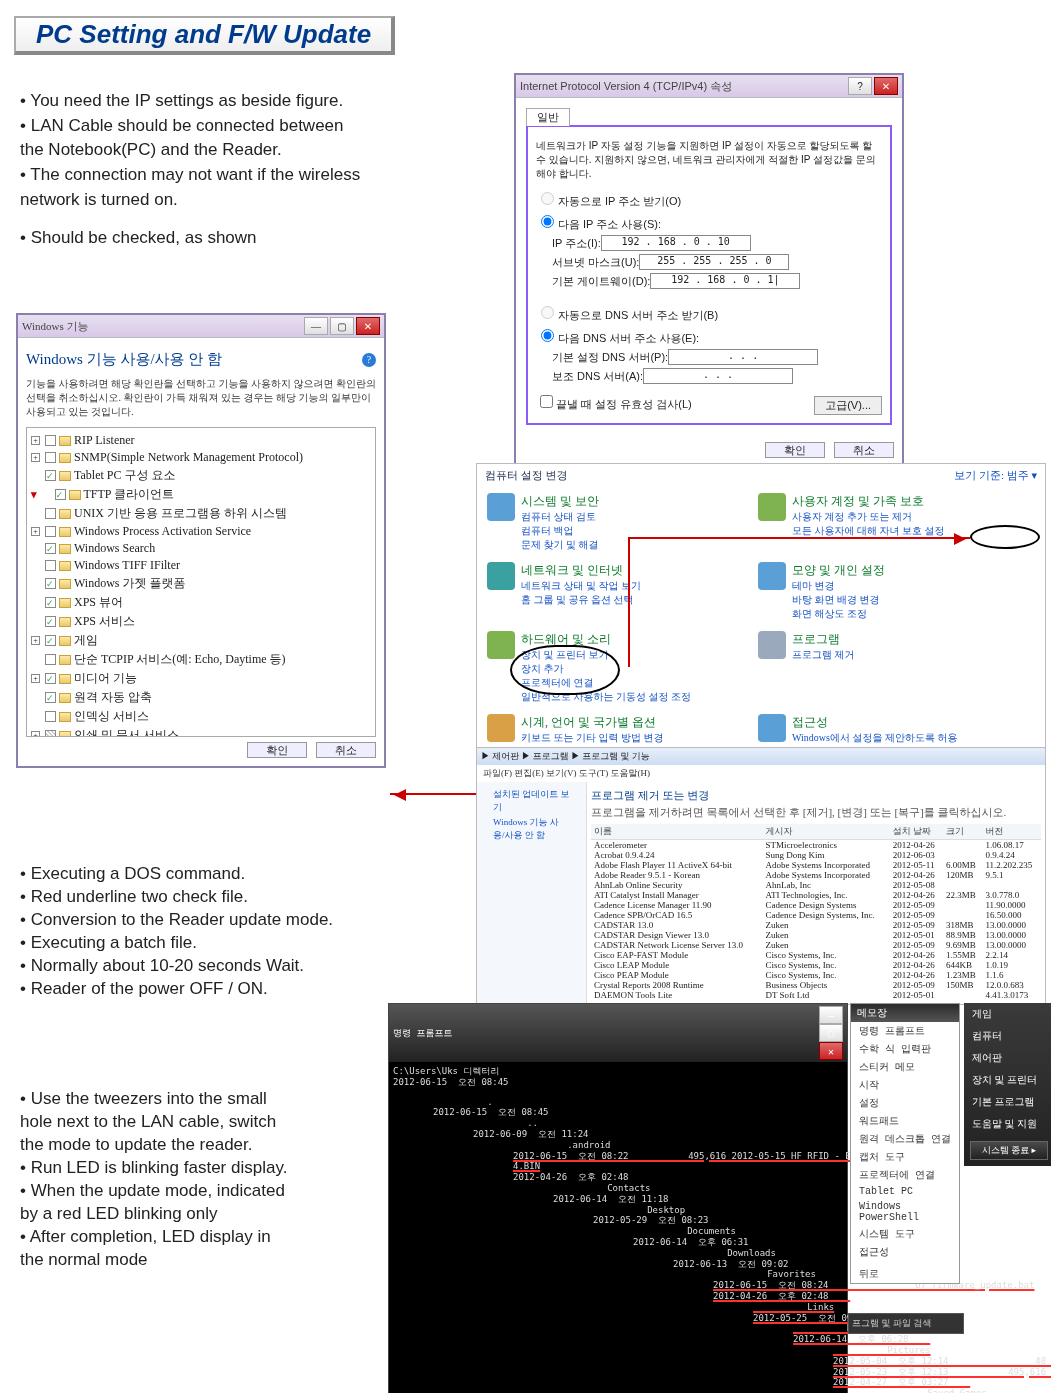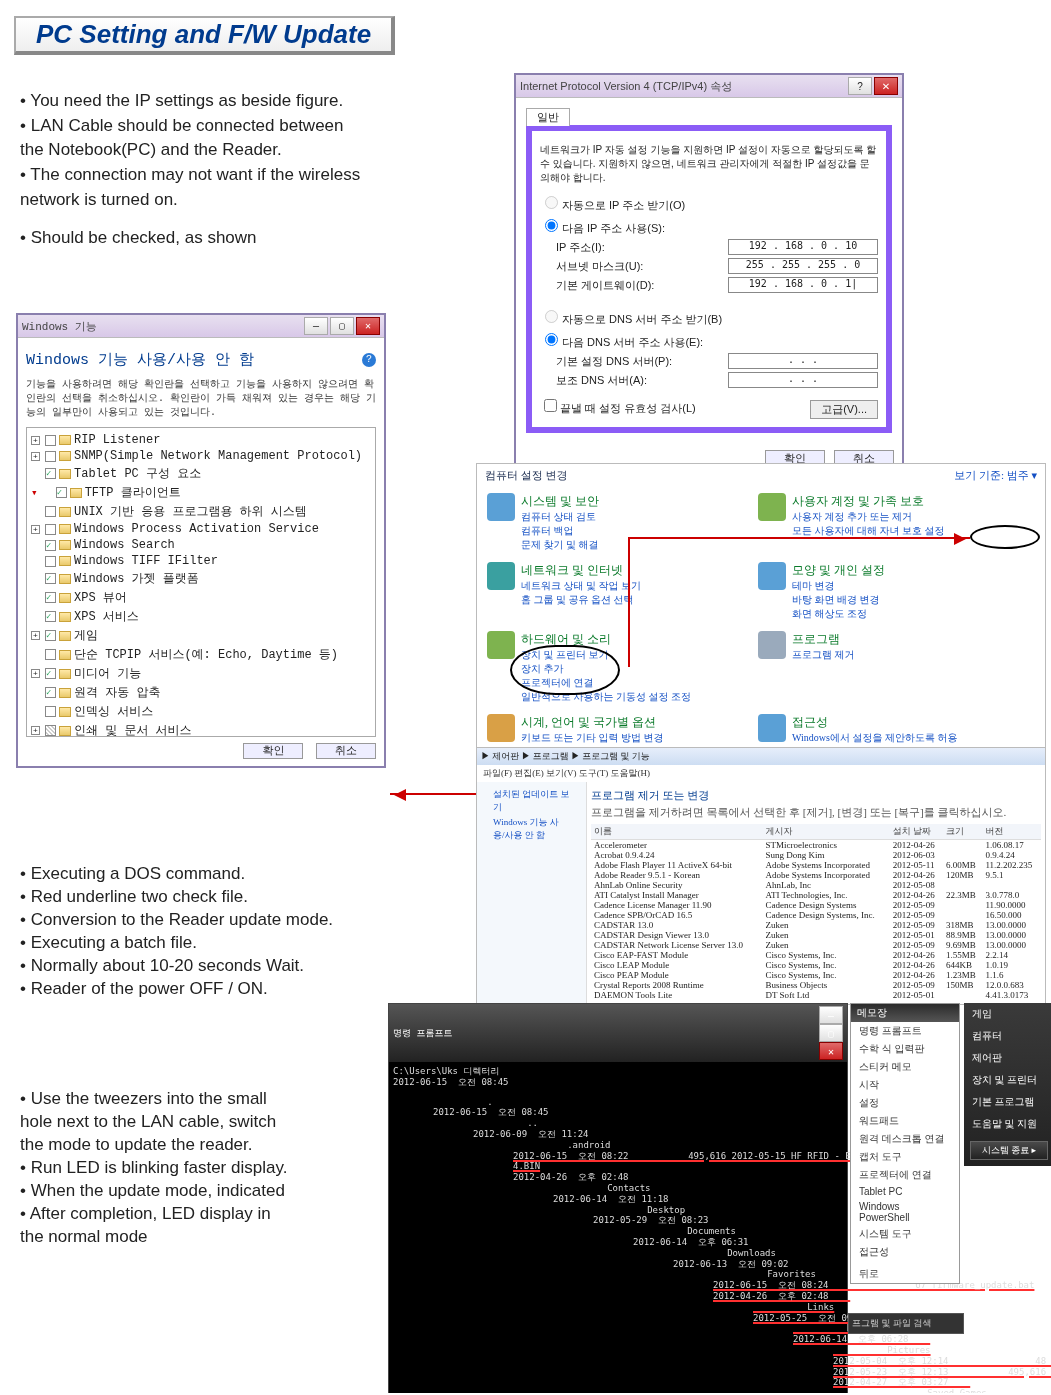--- a/index.html
+++ b/index.html
@@ -14,31 +14,31 @@
   .cont{margin-left:22px}
   .gap{height:14px}
   .ipv4{position:absolute;left:504px;top:0;width:390px;border:2px solid #8a7fae;font-family:'Segoe UI',Tahoma,sans-serif;background:#fff;font-size:11px}
   .dlg-titlebar{display:flex;justify-content:space-between;align-items:center;background:linear-gradient(#e8e0f0,#d8c8e8);padding:2px 4px;border-bottom:1px solid #bbb}
   .dlg-title{color:#444}
   .dlg-ctrl{display:flex;gap:2px}
   .dlg-btn{width:24px;height:18px;border:1px solid #aaa;background:linear-gradient(#fff,#e0e0e0);display:flex;align-items:center;justify-content:center;font-size:10px}
   .dlg-close{color:#fff;background:linear-gradient(#e06a6a,#c22);border:1px solid #800}
   .ipv4-body{padding:10px}
   .tab{display:inline-block;border:1px solid #aaa;border-bottom:none;padding:1px 10px;margin-bottom:-1px;background:#fff}
-  .tab-pane{border:6px solid #8b5cf6;padding:8px}
+  .tab-pane{border:2px solid #8b5cf6;padding:8px}
   .ipv4-desc{font-size:10px;margin:4px 0 8px}
   .radio-row{margin:3px 0}
   .radio-row input{margin-right:4px}
-  .field-row{display:flex;justify-content:space-between;align-items:center;margin:3px 0 3px 16px}
+  .field-row{display:flex;align-items:center;margin:3px 0 3px 16px}
   .ip-box{border:1px solid #888;width:150px;height:16px;padding:0 4px;font-family:monospace;font-size:10px;text-align:center;background:#fff}
   .chk-row{margin-top:8px}
   .btn-adv{float:right;border:1px solid #999;background:#eee;padding:1px 10px;margin-top:4px}
   .dlg-footer{text-align:right;padding:8px}
   .win-btn{border:1px solid #999;background:#eef;padding:1px 18px;margin-left:6px;font-size:11px}
-  .feat{position:absolute;left:6px;top:240px;width:370px;border:2px solid #8a7fae;background:#fff;font-family:Liberation Mono, monospace;font-size:11px}
+  .feat{position:absolute;left:6px;top:240px;width:370px;border:2px solid #8a7fae;background:#fff;font-family:Liberation Serif, serif;font-size:11px}
   .feat-body{padding:8px}
   .feat-head{color:#003b8e;font-size:15px;margin:4px 0}
   .feat-desc{font-size:10px;color:#333;margin:4px 0 8px}
   .tree{border:1px solid #aaa;height:310px;overflow:auto;padding:4px}
   .tree-row{display:flex;align-items:center;gap:3px;padding:1px 0;white-space:nowrap}
   .pm{display:inline-block;width:9px;height:9px;border:1px solid #888;text-align:center;line-height:7px;font-size:8px;margin-right:2px}
   .chk{width:11px;height:11px;border:1px solid #888;display:inline-block;background:#fff}
   .chk.on::after{content:"✓";font-size:9px;color:#3a6;position:relative;top:-2px;left:0}
   .chk.half{background:linear-gradient(45deg,#ccc 25%,transparent 25%,transparent 50%,#ccc 50%,#ccc 75%,transparent 75%) 0 0/4px 4px}
   .fold{width:12px;height:10px;background:linear-gradient(#ffe9a8,#e9c96b);border:1px solid #c9a23a;display:inline-block}
@@ -70,21 +70,21 @@
   .progs-main h4{color:#003b8e;margin:2px 0;font-size:11px;font-weight:normal}
   .progs-tbl{width:100%;border-collapse:collapse;margin-top:4px}
   .progs-tbl th{background:#f2f5fa;text-align:left;padding:1px 3px;border-bottom:1px solid #ddd;font-weight:normal;color:#444}
   .progs-tbl td{padding:0 3px;white-space:nowrap}
   .bullets2{position:absolute;left:10px;top:790px;width:450px;font-size:17px;line-height:1.35}
   .bullets2 p{margin:0}
   .cmd{position:absolute;left:378px;top:930px;width:460px;border:1px solid #444;background:#000;color:#ddd;font-family:Consolas,monospace;font-size:9px}
   .cmd-tb{background:linear-gradient(#555,#222);padding:2px 4px;display:flex;justify-content:space-between;align-items:center;color:#fff}
   .cmd-body{padding:4px;white-space:pre;line-height:1.2}
   .cmd-red{text-decoration:underline;text-decoration-color:#ff3030;text-decoration-thickness:2px}
-  .startmenu{position:absolute;left:840px;top:930px;width:110px;background:#fff;border:1px solid #999;font-family:Liberation Sans, sans-serif;font-size:10px}
+  .startmenu{position:absolute;left:840px;top:930px;width:110px;background:#fff;border:1px solid #999;font-family:Liberation Mono, monospace;font-size:10px}
   .startmenu .hdr{background:linear-gradient(#2b2b2b,#555);color:#fff;padding:2px 6px}
   .startmenu .item{padding:2px 8px;color:#333}
   .startside{position:absolute;left:954px;top:930px;width:90px;background:linear-gradient(#3a3a3a,#222);color:#fff;font-family:'Segoe UI',Tahoma;font-size:10px}
   .startside .item{padding:4px 8px}
   .startside .btn-logoff{background:linear-gradient(#4a4a4a,#222);border:1px solid #666;margin:6px;text-align:center;padding:2px;font-size:9px}
   .startsearch{position:absolute;left:838px;top:1240px;width:116px;background:#333;color:#ccc;font-size:9px;padding:3px;border:1px solid #555}
   .bullets3{position:absolute;left:10px;top:1015px;width:370px;font-size:17px;line-height:1.35}
   .bullets3 p{margin:0}
   .helpicon{display:inline-block;width:14px;height:14px;border-radius:50%;background:#2a7ad6;color:#fff;font-size:10px;text-align:center;line-height:14px}
 </style>
@@ -589,18 +589,19 @@
       <div class="btn-logoff">시스템 종료  ▸</div>
     </div>
     <div class="startsearch">프그램 및 파일 검색</div>
 
     <div class="bullets3">
       <p class="b1">• Use the tweezers into the small</p>
       <p class="cont">hole next to the LAN cable, switch</p>
       <p class="cont">the mode to update the reader.</p>
       <p class="b1">• Run LED is blinking faster display.</p>
       <p class="b1">• When the update mode, indicated</p>
+      <p class="cont">by a red LED blinking only</p>
       <p class="b1">• After completion, LED display in</p>
       <p class="cont">the normal mode</p>
     </div>
 
   </div>
 </div>
 
 </body></html>

